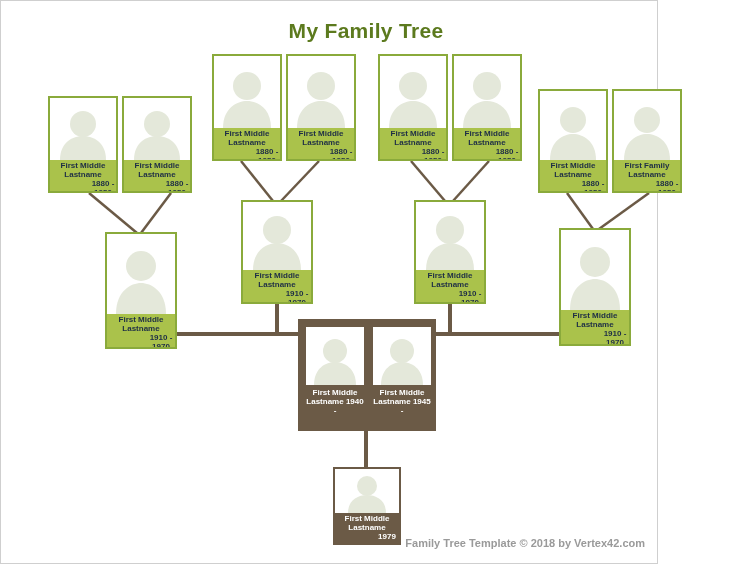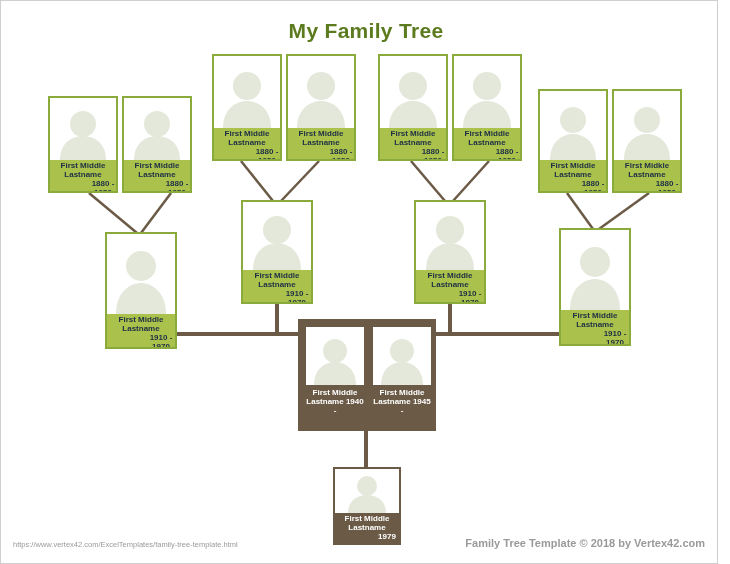--- a/index.html
+++ b/index.html
@@ -8,21 +8,21 @@
   }
   body {
     width: 730px;
     height: 564px;
     background: #ffffff;
     font-family: "Liberation Sans", sans-serif;
     overflow: hidden;
   }
   #tree-root {
     position: relative;
-    width: 718px;
+    width: 658px;
     height: 564px;
     box-sizing: border-box;
     border: 1px solid #cfcfcf;
   }
   #page-title {
     position: absolute;
     top: 18px;
     left: 0;
     width: 730px;
     text-align: center;
@@ -261,21 +261,21 @@
   </div>
 
   <div class="card green gen-gp" style="left:611px; top:88px; width:70px; height:104px;">
     <div class="photo" style="height:69px;">
       <svg width="66" height="69" viewBox="0 0 66 69" aria-hidden="true">
         <circle cx="33" cy="29" r="13" fill="#e4e8da"></circle>
         <path d="M 10 69 C 10 50 23 43 33 43 C 43 43 56 50 56 69 Z" fill="#e4e8da"></path>
       </svg>
     </div>
     <div class="label">
-      <span>First Midkle</span><br>
+      <span>First Family</span><br>
       <span>Lastname</span>
       <span class="dates">1880 - 1950</span>
     </div>
   </div>
 
   <div class="card green gen-gp" style="left:104px; top:231px; width:72px; height:117px;">
     <div class="photo" style="height:80px;">
       <svg width="68" height="80" viewBox="0 0 68 80" aria-hidden="true">
         <circle cx="34" cy="32" r="15" fill="#e4e8da"></circle>
         <path d="M 9 80 C 9 57 24 49 34 49 C 44 49 59 57 59 80 Z" fill="#e4e8da"></path>
@@ -368,16 +368,15 @@
         <path d="M 13 44 C 13 31 23 26 32 26 C 41 26 51 31 51 44 Z" fill="#e4e8da"></path>
       </svg>
     </div>
     <div class="label">
       <span>First Middle</span><br>
       <span>Lastname</span>
       <span class="dates">1979 -</span>
     </div>
   </div>
 
-  <div id="footer-left">https://www.vertex42.com/ExcelTemplates/family-tree-template.html</div>
   <div id="footer-right">Family Tree Template © 2018 by Vertex42.com</div>
 
 </div>
 
 </body></html>

